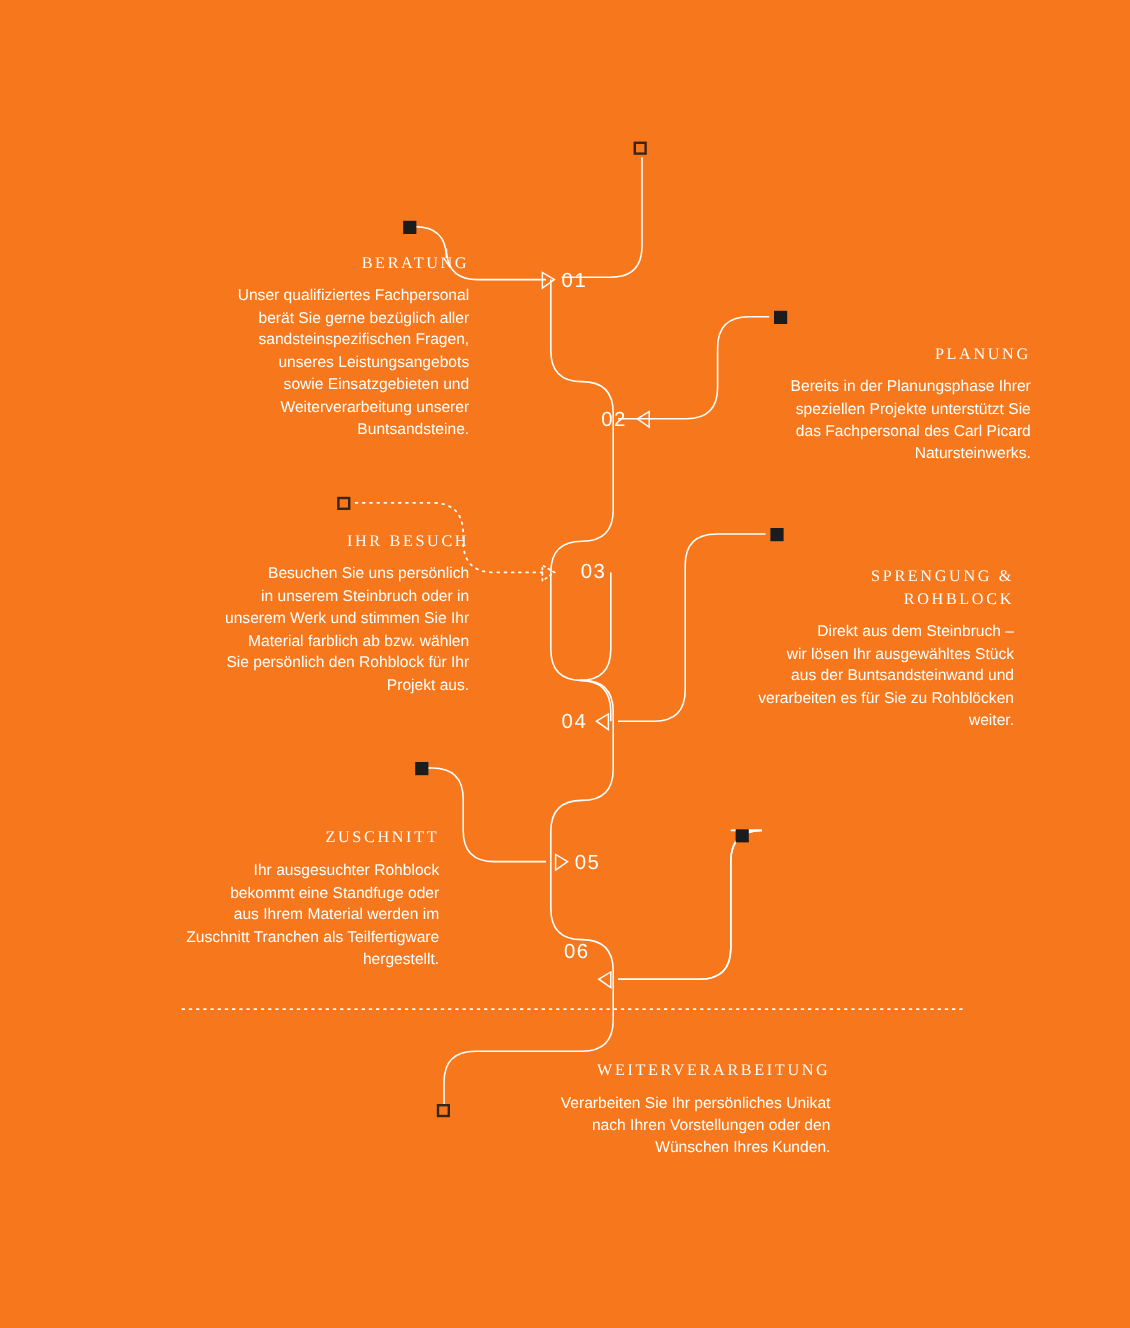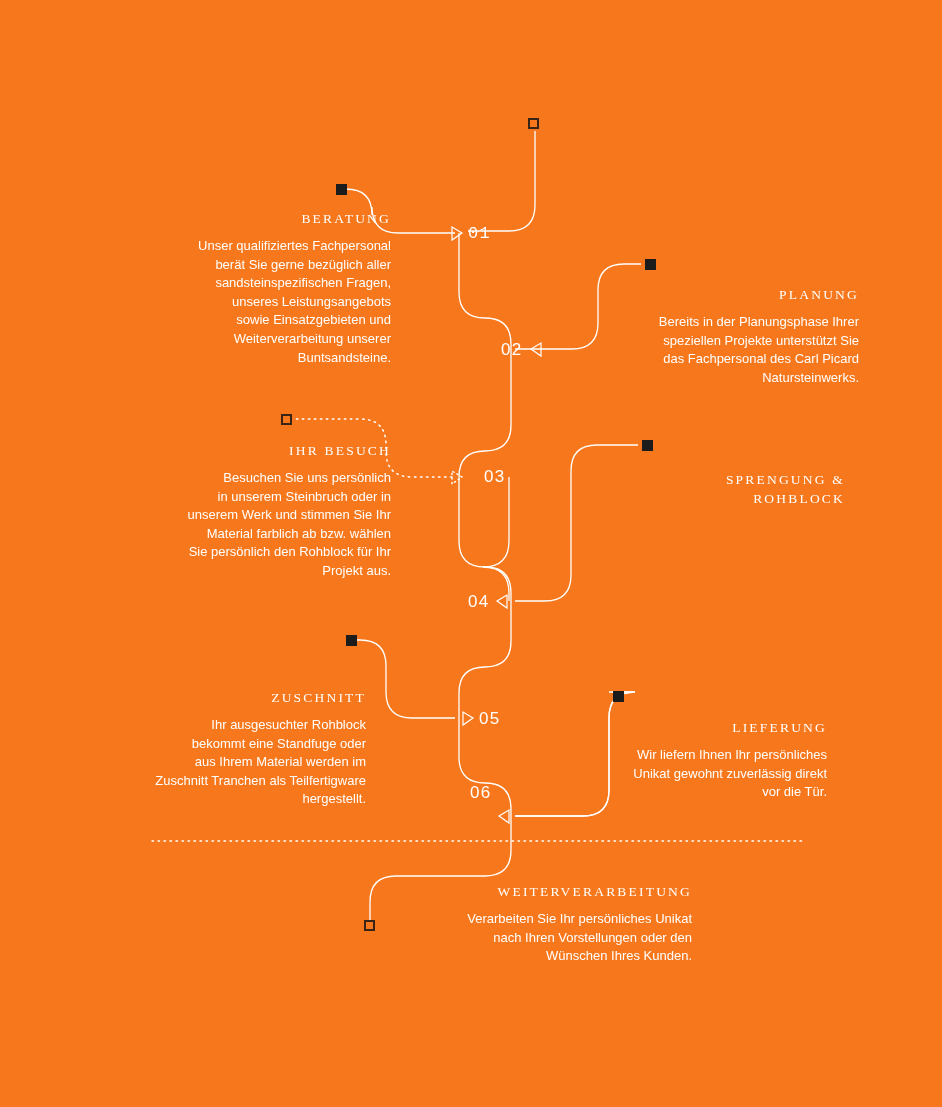--- a/index.html
+++ b/index.html
@@ -130,21 +130,21 @@
 
   <div class="sq-hollow" style="left:528px; top:118px;"></div>
   <div class="sq-solid" style="left:336px; top:184px;"></div>
   <div class="sq-solid" style="left:645px; top:259px;"></div>
   <div class="sq-hollow" style="left:281px; top:414px;"></div>
   <div class="sq-solid" style="left:642px; top:440px;"></div>
   <div class="sq-solid" style="left:346px; top:635px;"></div>
   <div class="sq-solid" style="left:613px; top:691px;"></div>
   <div class="sq-hollow" style="left:364px; top:920px;"></div>
 
-  <div class="num" style="left:468px; top:225px;font-family:Liberation Mono, monospace;">01</div>
+  <div class="num" style="left:468px; top:225px;">01</div>
   <div class="num" style="left:501px; top:341px;">02</div>
   <div class="num" style="left:484px; top:468px;">03</div>
   <div class="num" style="left:468px; top:593px;">04</div>
   <div class="num" style="left:479px; top:710px;">05</div>
   <div class="num" style="left:470px; top:784px;">06</div>
 
   <div class="step left" style="left:150px; top:209px; width:241px;">
     <div class="title">BERATUNG</div>
     <div class="body">Unser qualifiziertes Fachpersonal
 berät Sie gerne bezüglich aller
@@ -169,37 +169,36 @@
 in unserem Steinbruch oder in
 unserem Werk und stimmen Sie Ihr
 Material farblich ab bzw. wählen
 Sie persönlich den Rohblock für Ihr
 Projekt aus.</div>
   </div>
 
   <div class="step right" style="left:580px; top:470px; width:265px;">
     <div class="title">SPRENGUNG &amp;
 ROHBLOCK</div>
+    <div class="body">Direkt aus dem Steinbruch –
+wir lösen Ihr ausgewähltes Stück
+aus der Buntsandsteinwand und
+verarbeiten es für Sie zu Rohblöcken
+weiter.</div>
   </div>
 
   <div class="step left" style="left:120px; top:688px; width:246px;">
     <div class="title">ZUSCHNITT</div>
     <div class="body">Ihr ausgesuchter Rohblock
 bekommt eine Standfuge oder
 aus Ihrem Material werden im
 Zuschnitt Tranchen als Teilfertigware
 hergestellt.</div>
   </div>
 
-  <div class="step right" style="left:567px; top:718px; width:260px;">
-    <div class="title">LIEFERUNG</div>
-    <div class="body">Wir liefern Ihnen Ihr persönliches
-Unikat gewohnt zuverlässig direkt
-vor die Tür.</div>
-  </div>
 
   <div class="step right" style="left:392px; top:882px; width:300px;">
     <div class="title">WEITERVERARBEITUNG</div>
     <div class="body">Verarbeiten Sie Ihr persönliches Unikat
 nach Ihren Vorstellungen oder den
 Wünschen Ihres Kunden.</div>
   </div>
 
 </div>
 

